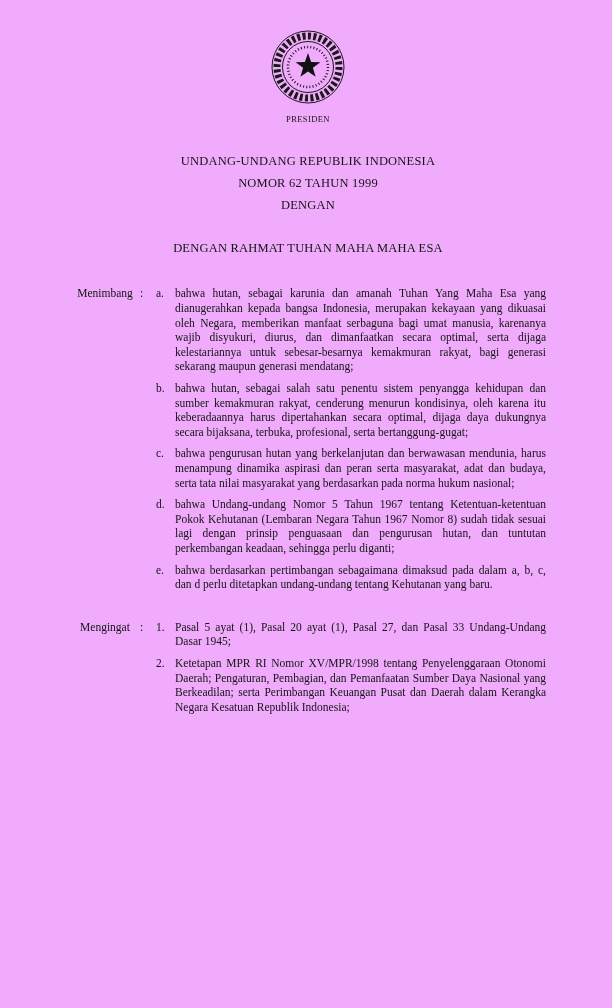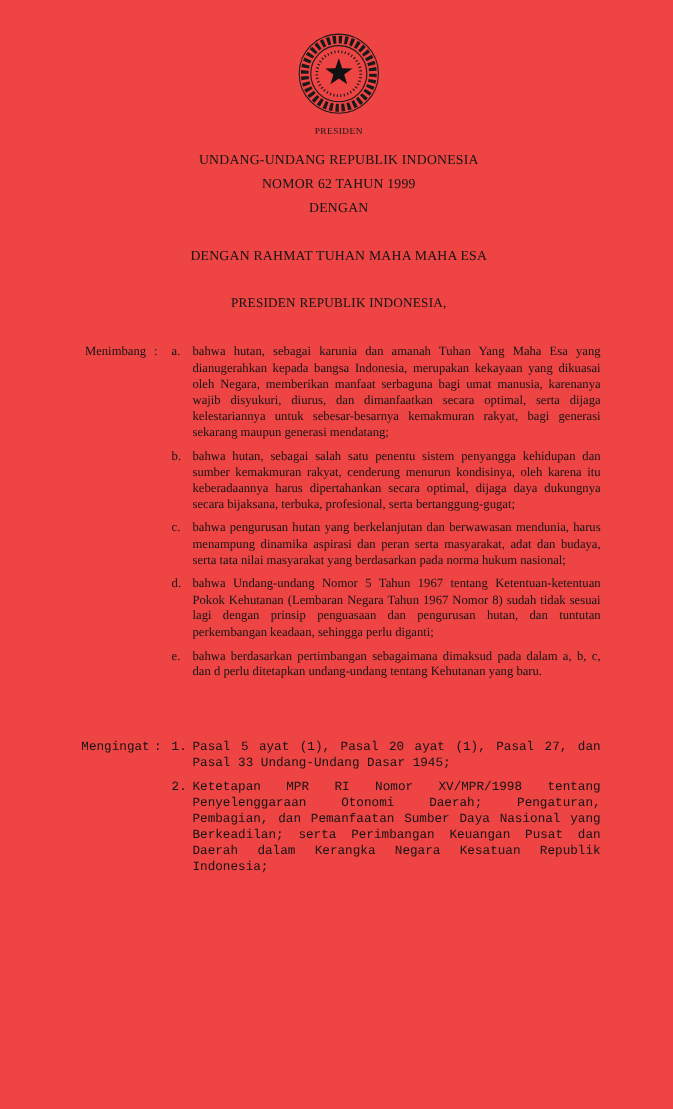--- a/index.html
+++ b/index.html
@@ -1,35 +1,35 @@
 <!DOCTYPE html>
 <html><head>
 <meta charset="utf-8">
 <style>
   html, body { margin: 0; padding: 0; background: #ffffff; }
   .page {
     width: 612px;
     height: 1008px;
     margin: 0 auto;
-    background: #ef4444;
+    background: #f0abfc;
     color: #141414;
     font-family: "Liberation Serif", "DejaVu Serif", serif;
     box-sizing: border-box;
     padding: 26px 66px 30px 70px;
     overflow: hidden;
   }
   .header { text-align: center; }
   .emblem-wrap { display: flex; justify-content: center; }
   .emblem-caption {
     margin-top: 6px;
     font-size: 8.5px;
     line-height: 1.35;
     letter-spacing: 0.4px;
   }
-  .title-block { text-align: center; margin-top: 14px; }
+  .title-block { text-align: center; margin-top: 30px; }
   .title-line {
     font-size: 12.5px;
     line-height: 13px;
     margin-bottom: 9px;
     letter-spacing: 0.2px;
   }
   .rahmat {
     text-align: center;
     font-size: 12.5px;
     margin-top: 29px;
@@ -41,21 +41,21 @@
     margin-top: 28px;
     letter-spacing: 0.2px;
   }
   .clause-block {
     display: grid;
     grid-template-columns: 70px 16px 1fr;
     font-size: 11.5px;
     line-height: 14.6px;
   }
   .clause-block.menimbang { margin-top: 30px; }
-  .clause-block.mengingat { margin-top: 54px; font-family: Liberation Mono, monospace; }
+  .clause-block.mengingat { margin-top: 28px; }
   .clause-label { text-align: center; }
   .clause-colon { text-align: left; }
   .clause-items { }
   .clause-item { display: flex; margin-bottom: 7px; }
   .clause-item:last-child { margin-bottom: 0; }
   .item-marker { width: 19px; flex: 0 0 19px; }
   .item-text { flex: 1; text-align: justify; }
   svg .wreath { fill: none; stroke: #1a1a1a; }
 </style>
 </head>
@@ -79,21 +79,20 @@
   </div>
 
   <div class="title-block">
     <div class="title-line">UNDANG-UNDANG REPUBLIK INDONESIA</div>
     <div class="title-line">NOMOR 62 TAHUN 1999</div>
     <div class="title-line">DENGAN</div>
   </div>
 
   <div class="rahmat">DENGAN RAHMAT TUHAN MAHA MAHA ESA</div>
 
-  <div class="presiden-line">PRESIDEN REPUBLIK INDONESIA,</div>
 
   <div class="clause-block menimbang">
     <div class="clause-label">Menimbang</div>
     <div class="clause-colon">:</div>
     <div class="clause-items">
 
       <div class="clause-item">
         <div class="item-marker">a.</div>
         <div class="item-text">bahwa hutan, sebagai karunia dan amanah Tuhan Yang Maha Esa yang dianugerahkan kepada bangsa Indonesia, merupakan kekayaan yang dikuasai oleh Negara, memberikan manfaat serbaguna bagi umat manusia, karenanya wajib disyukuri, diurus, dan dimanfaatkan secara optimal, serta dijaga kelestariannya untuk sebesar-besarnya kemakmuran rakyat, bagi generasi sekarang maupun generasi mendatang;</div>
       </div>

